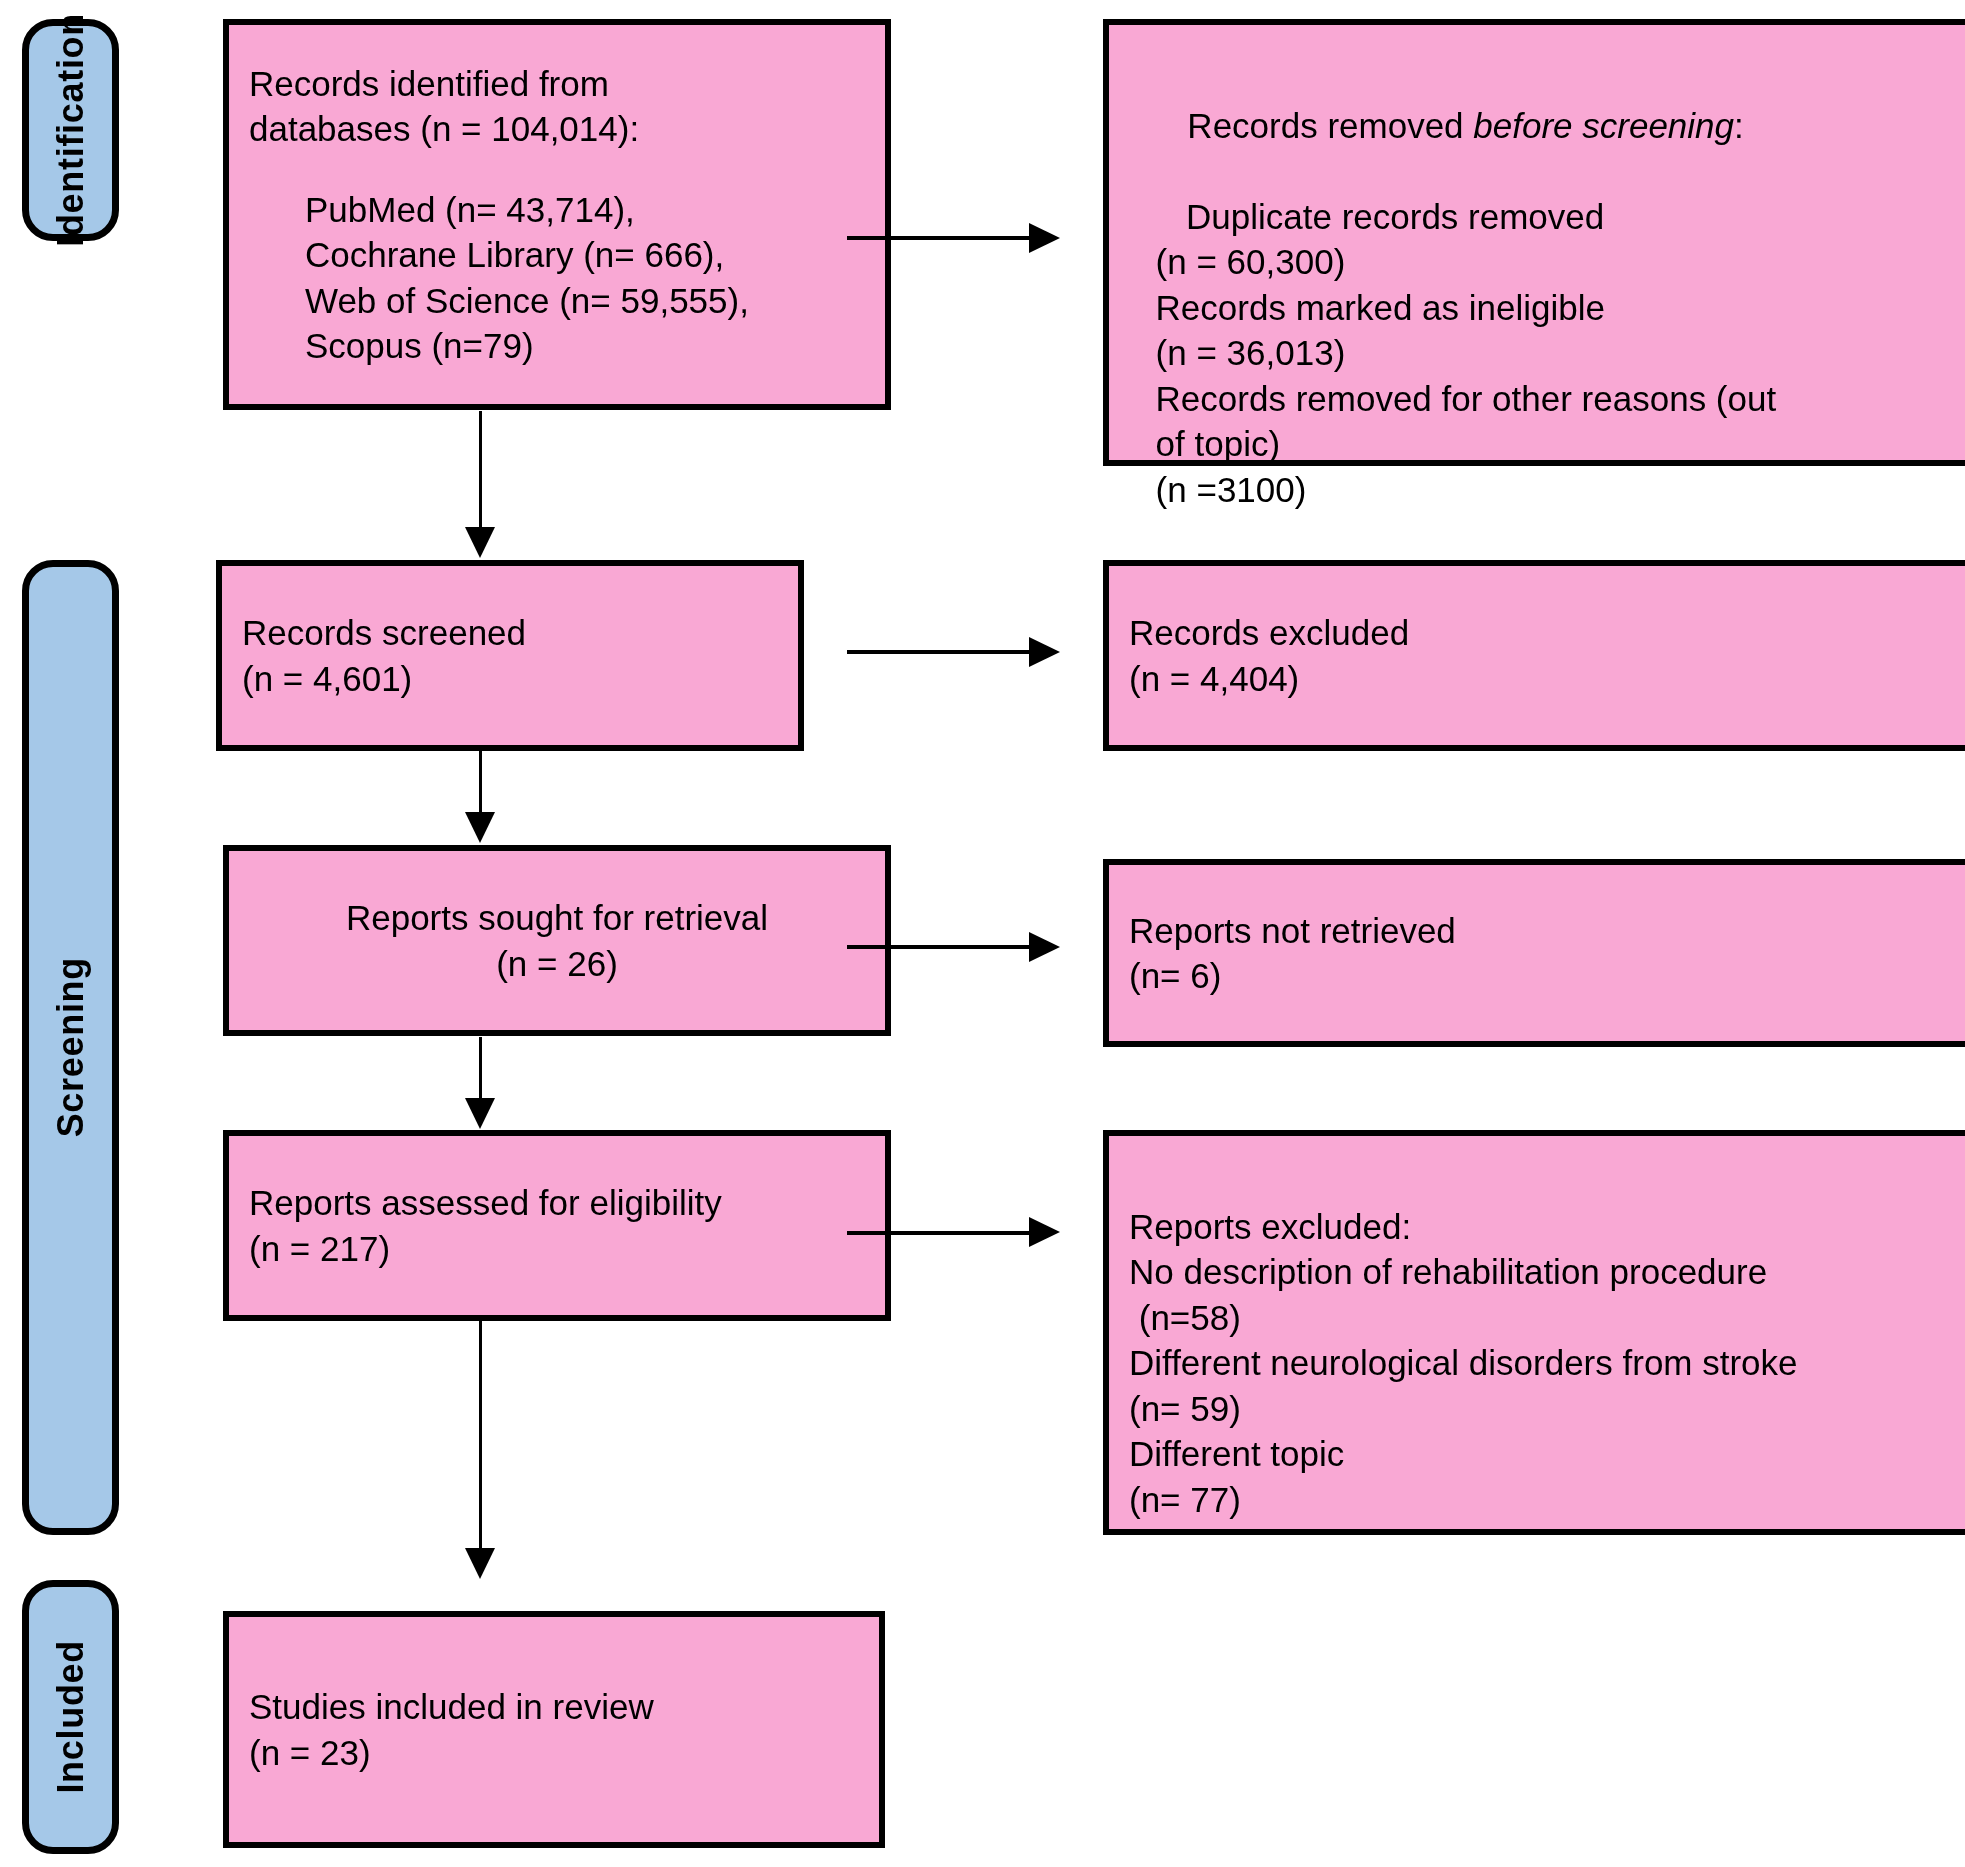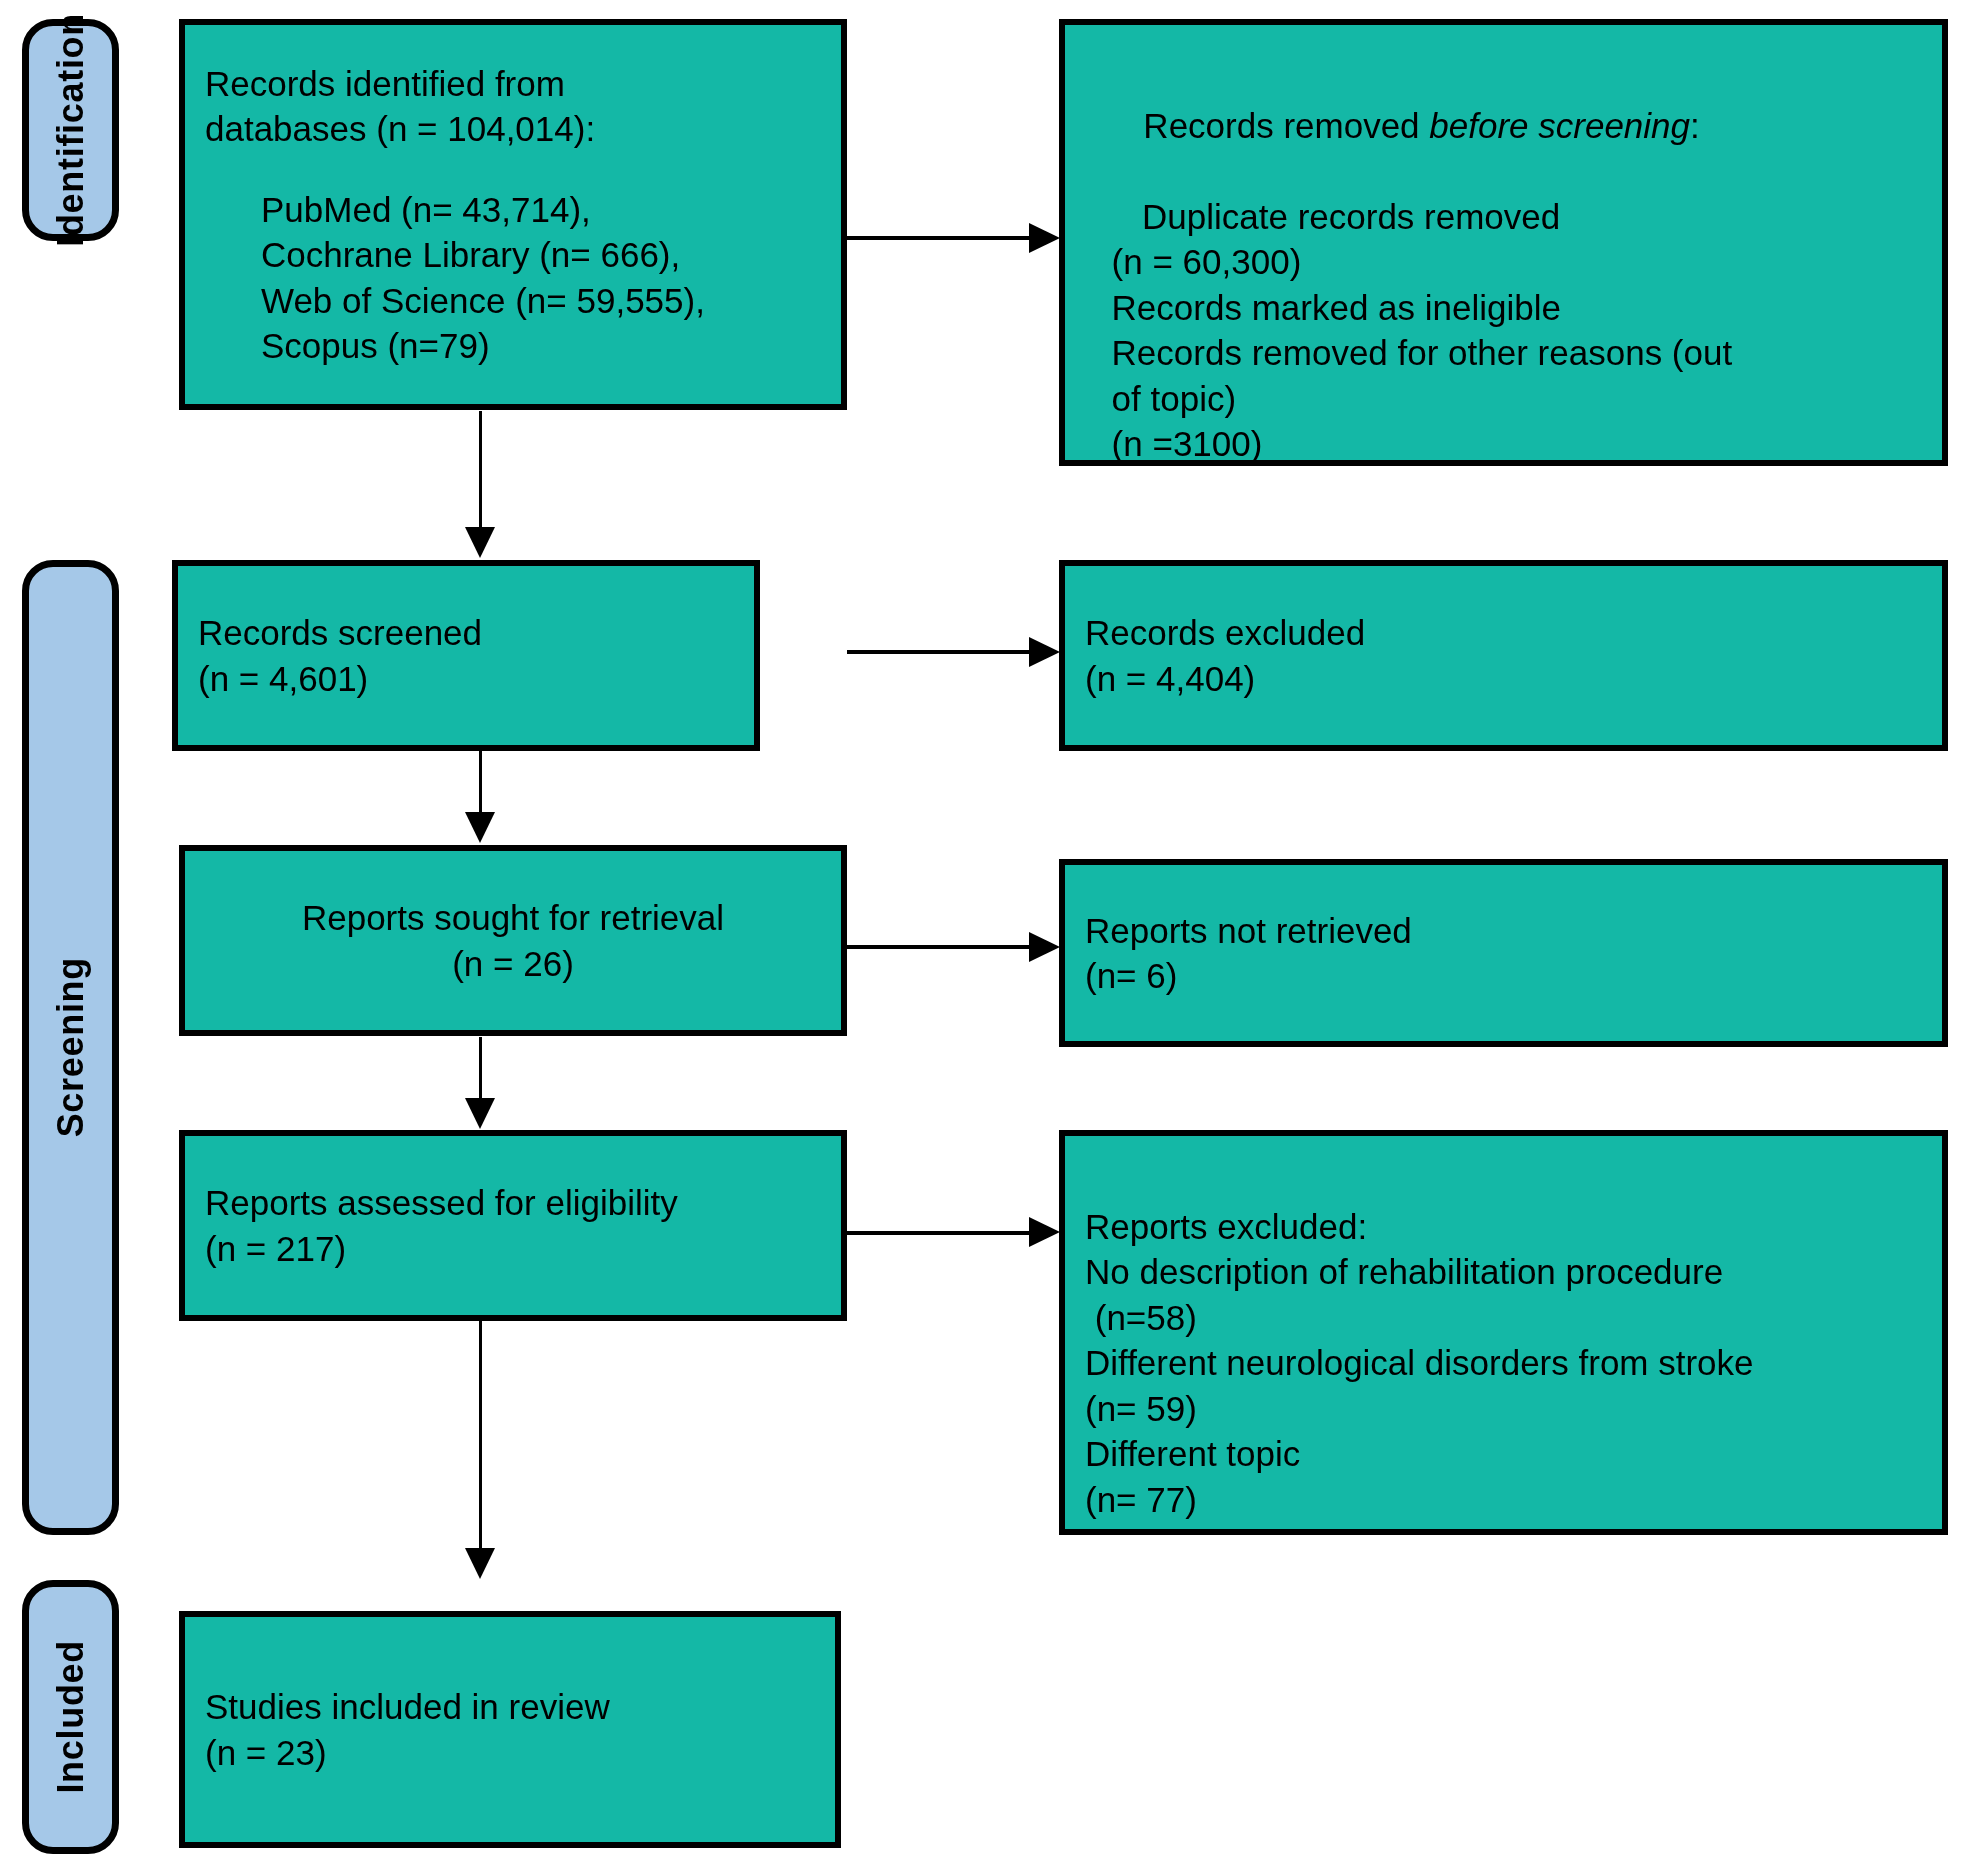--- a/index.html
+++ b/index.html
@@ -38,27 +38,28 @@
     font-weight: bold;
     letter-spacing: 0.7px;
     line-height: 1;
     white-space: nowrap;
     color: #000000;
   }
 
   
   .flow-box {
     position: absolute;
-    background: #14b8a6;
+    background: #f9a8d4;
     border: 6px solid #000000;
     box-sizing: border-box;
     display: flex;
     flex-direction: column;
     justify-content: center;
     padding: 6.6px 20px;
+    margin-left: 44px;
   }
   .flow-box .line {
     font-size: 35px;
     line-height: 1.30;
     white-space: pre-wrap;
     color: #000000;
   }
   .flow-box .line.indent {
     padding-left: 56px;
   }
@@ -127,20 +128,21 @@
     <div class="line indent">Scopus (n=79)</div>
   </div>
 
   <div class="flow-box" style="left:1059px; top:19px; width:889px; height:447px; justify-content:flex-start; padding-top:32px;">
     <div class="line">
       <span>Records removed </span><span class="ital">before screening</span><span>:</span>
     </div>
     <div class="line indent-small" style="padding-left:57px;">Duplicate records removed</div>
     <div class="line indent-small" style="padding-left:26.6px;">(n = 60,300)</div>
     <div class="line indent-small" style="padding-left:26.6px;">Records marked as ineligible</div>
+    <div class="line indent-small" style="padding-left:26.6px;">(n = 36,013)</div>
     <div class="line indent-small" style="padding-left:26.6px;">Records removed for other reasons (out</div>
     <div class="line indent-small" style="padding-left:26.6px;">of topic)</div>
     <div class="line indent-small" style="padding-left:26.6px;">(n =3100)</div>
   </div>
 
   <div class="h-line" style="left:847px; top:236px; width:185px;"></div>
   <div class="arrow-right" style="left:1029px; top:223px;"></div>
 
   <div class="v-line" style="left:479px; top:411px; width:3.3px; height:118px;"></div>
   <div class="arrow-down" style="left:465px; top:527px;"></div>

